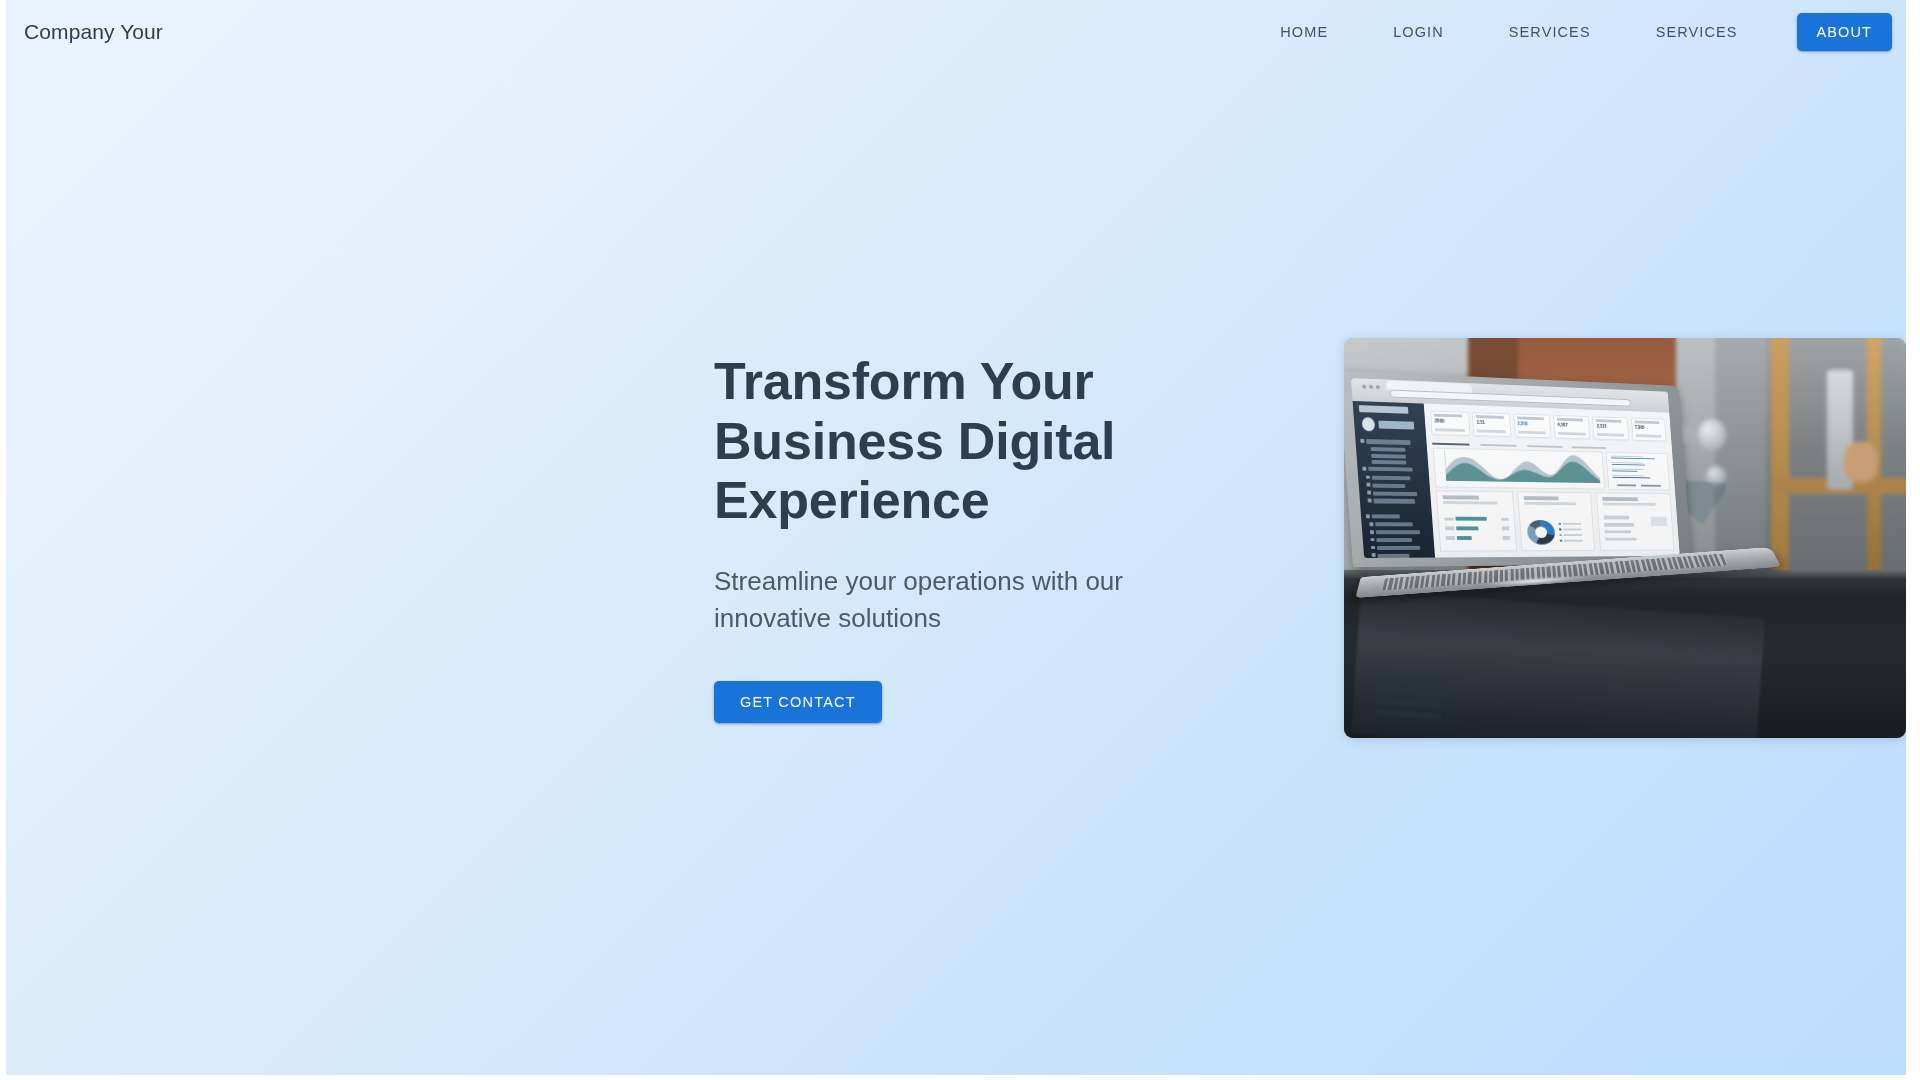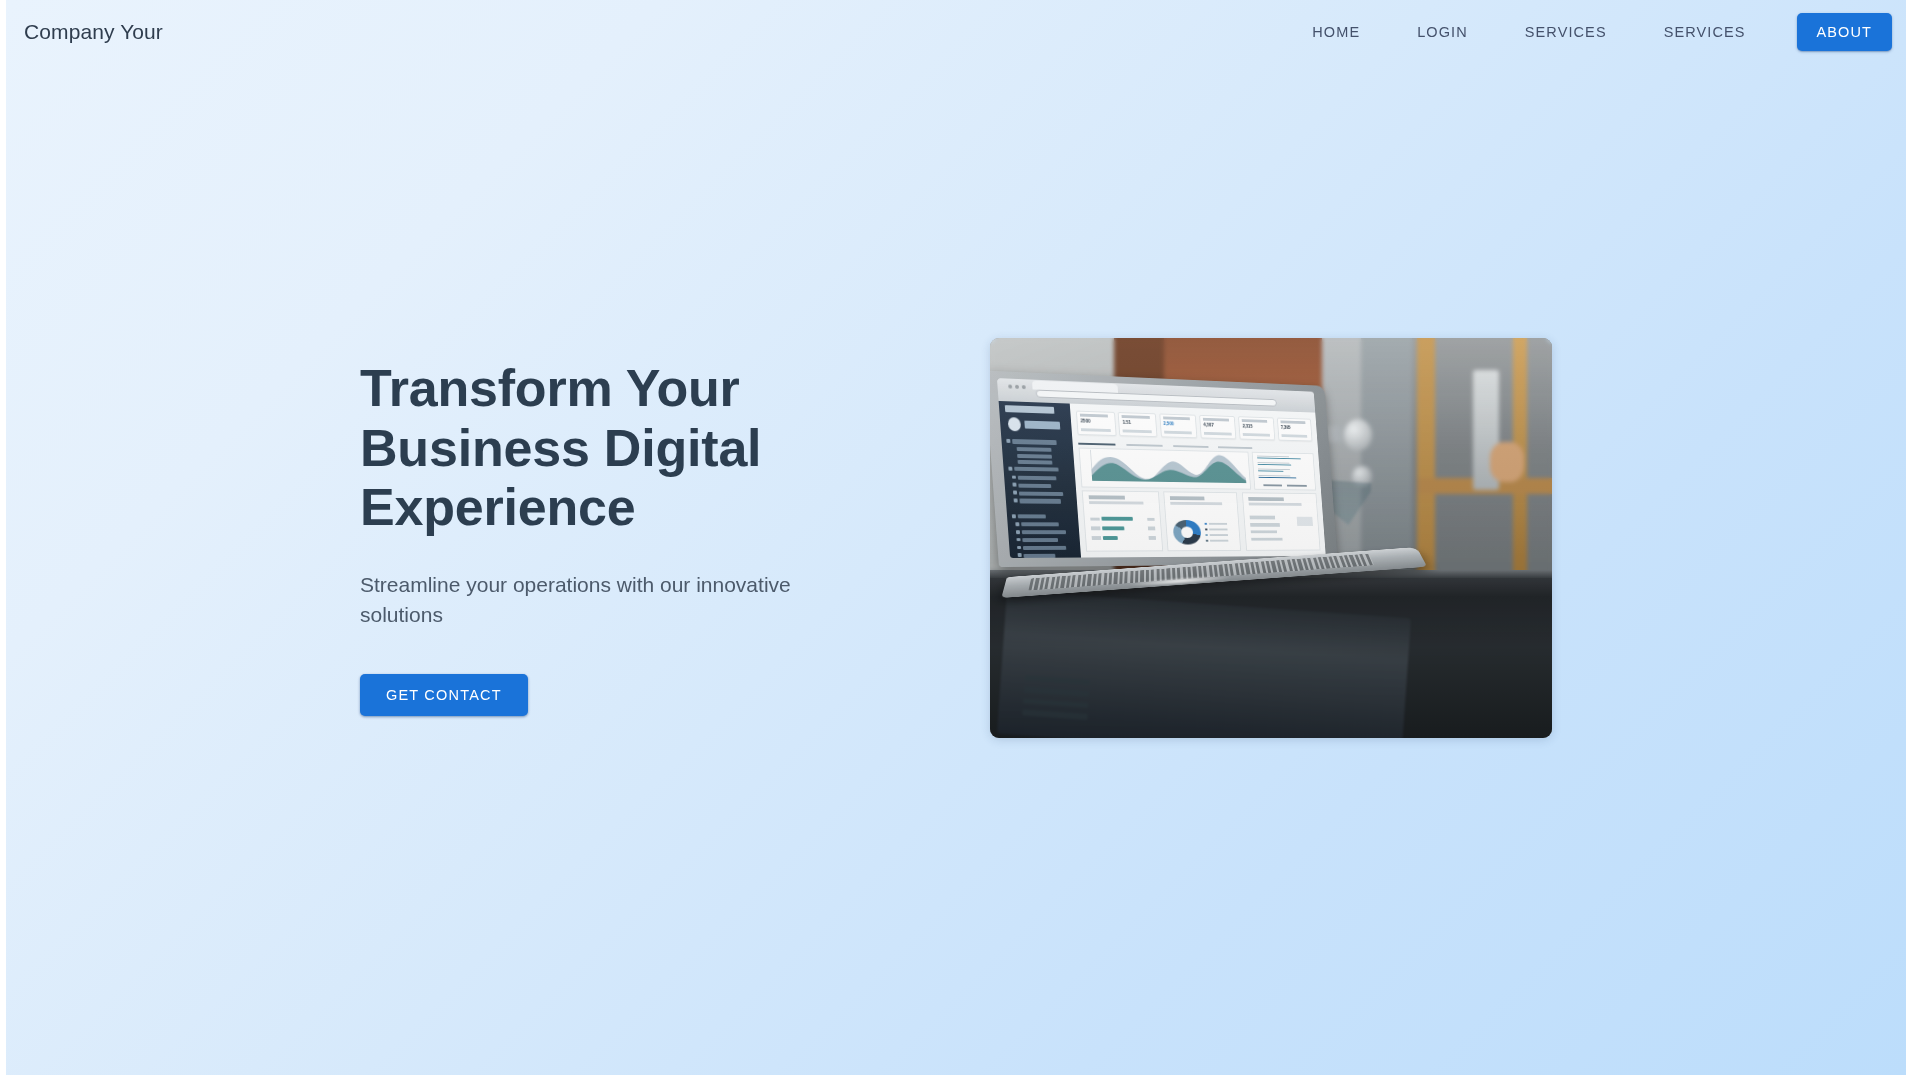--- a/index.html
+++ b/index.html
@@ -27,21 +27,21 @@
     width:100%; height:64px;
     display:flex; align-items:center;
     padding:0 14px 0 18px;
   }
   #brand {
     font-size:21px; color:#2f3d4e; letter-spacing:.1px;
     white-space:nowrap;
   }
   #nav {
     margin-left:auto;
-    display:flex; align-items:center; gap:9px;
+    display:flex; align-items:center; gap:17px;
   }
   .nav-link {
     font-size:14.5px; letter-spacing:1.1px;
     color:#44516b; text-decoration:none;
     padding:8px 24px; white-space:nowrap;
   }
   #login-button {
     margin-left:18px;
     background:#1a73d9;
     color:#ffffff;
@@ -52,33 +52,33 @@
     padding:11px 20px;
     cursor:pointer;
     box-shadow:0 1px 3px rgba(20,60,120,.30), 0 1px 1px rgba(20,60,120,.20);
     white-space:nowrap;
   }
 
   
   #hero {
     position:absolute;
     left:0; top:0; width:100%; height:1075px;
-    display:flex; align-items:center; justify-content:center;
+    display:flex; align-items:center; justify-content:flex-end;
     gap:130px;
   }
   #hero-copy { width:500px; flex:none; }
 
   #headline {
     font-size:52px; line-height:1.145;
     font-weight:bold; color:#2c3e50;
     letter-spacing:-0.2px;
   }
   #subhead {
     margin-top:32px;
-    font-size:21px; line-height:1.42;
+    font-size:26px; line-height:1.42;
     color:#4c5a6b; max-width:450px;
   }
   #cta-button {
     margin-top:44px;
     background:#1a73d9; color:#fff;
     border:none; border-radius:5px;
     font-family:"Liberation Sans", sans-serif;
     font-size:14.5px; letter-spacing:1.2px;
     padding:13px 26px; cursor:pointer;
     box-shadow:0 1px 3px rgba(20,60,120,.32), 0 1px 2px rgba(20,60,120,.22);

